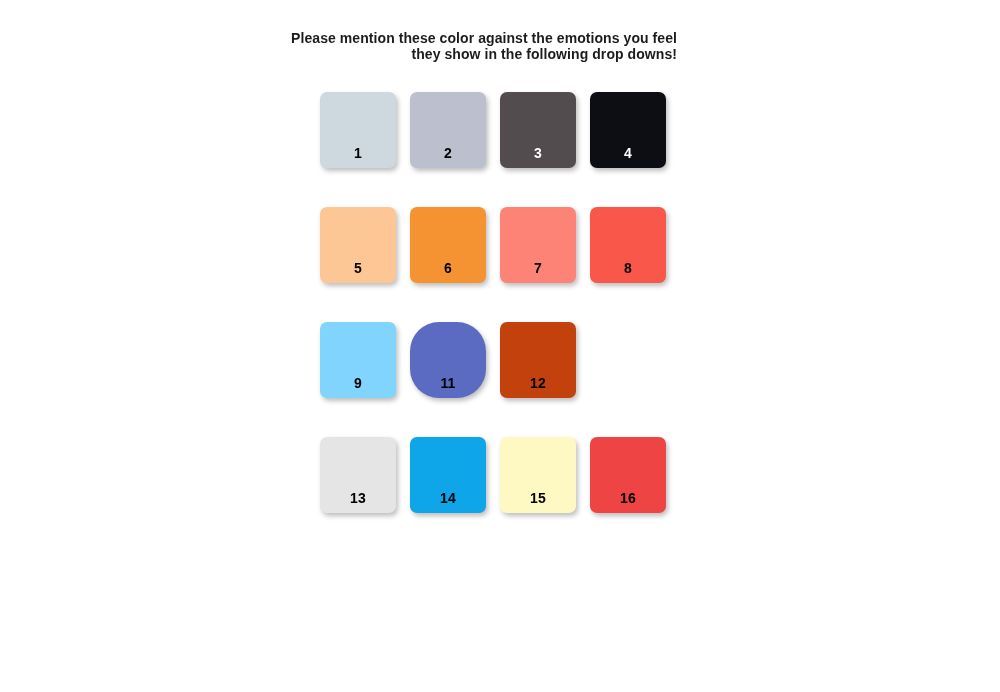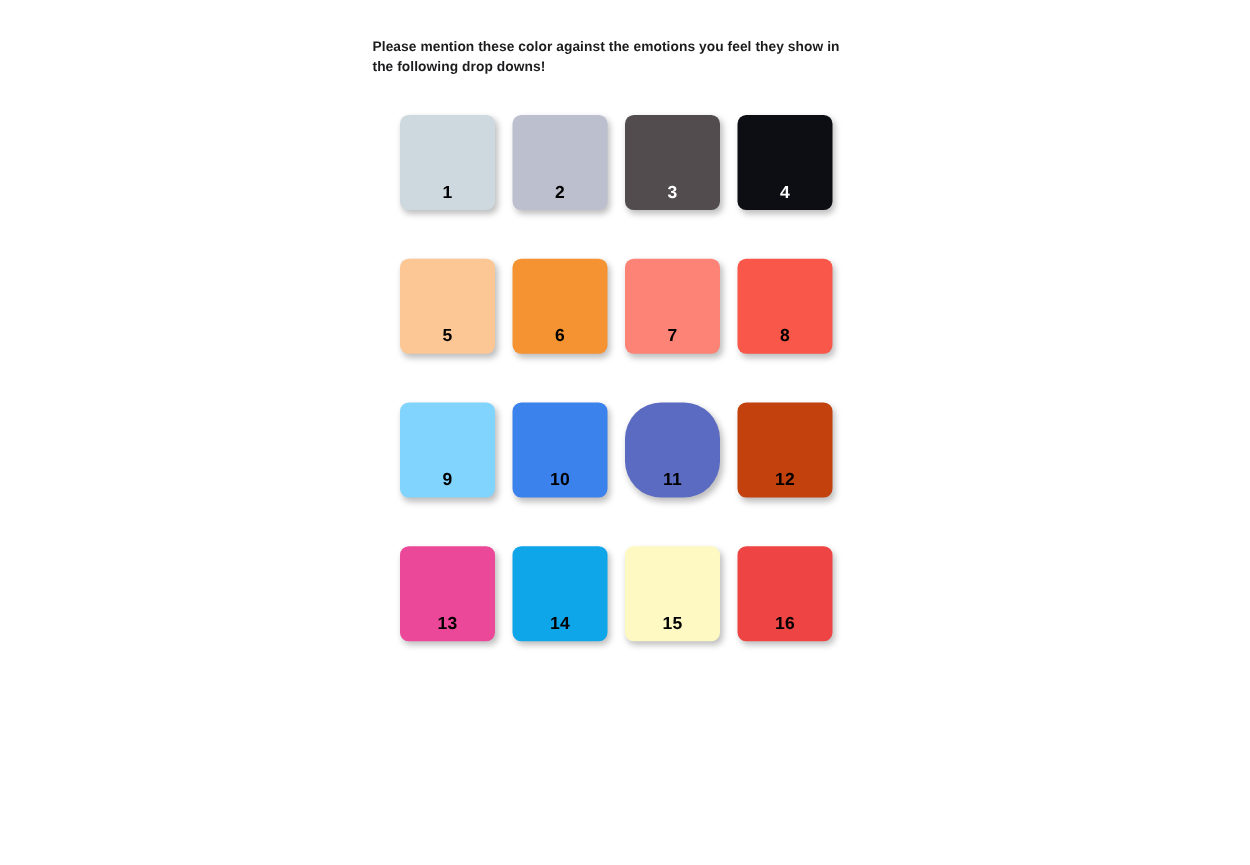--- a/index.html
+++ b/index.html
@@ -20,28 +20,29 @@
     position: absolute;
     left: 0;
     top: 0;
     width: 1000px;
     height: 692px;
   }
 
   
   .intro {
     position: absolute;
-    left: 298px;
+    left: 287px;
     top: 31px;
     width: 390px;
-    font-size: 11px;
+    font-size: 14px;
     line-height: 15.5px;
     font-weight: 700;
     color: #1c1c1e;
     letter-spacing: 0.005em;
+    text-align: right;
   }
 
   
   .swatch-grid {
     position: absolute;
     left: 320px;
     top: 92px;
     width: 360px;
   }
   .swatch-row {
@@ -182,33 +183,30 @@
       </div>
       <div class="swatch" style="background-color: rgb(249, 87, 74);">
         <span class="swatch-num num-dark">8</span>
       </div>
     </div>
 
     <div class="swatch-row">
       <div class="swatch" style="background-color: rgb(129, 212, 253);">
         <span class="swatch-num num-dark">9</span>
       </div>
-      <div class="swatch" style="background-color: rgb(59, 130, 236);">
-        <span class="swatch-num num-dark">10</span>
-      </div>
       <div class="swatch" style="background-color: rgb(92, 107, 194); border-radius: 29px;">
         <span class="swatch-num num-dark">11</span>
       </div>
       <div class="swatch" style="background-color: #c2410c;">
         <span class="swatch-num num-dark">12</span>
       </div>
     </div>
 
     <div class="swatch-row">
-      <div class="swatch" style="background-color: #ec4899; padding-left: 36px;">
+      <div class="swatch" style="background-color: #e5e5e5; padding-left: 36px;">
         <span class="swatch-num num-dark">13</span>
       </div>
       <div class="swatch" style="background-color: #0ea5e9;">
         <span class="swatch-num num-dark">14</span>
       </div>
       <div class="swatch" style="background-color: #fef9c3;">
         <span class="swatch-num num-dark">15</span>
       </div>
       <div class="swatch" style="background-color: #ef4444;">
         <span class="swatch-num num-dark">16</span>

